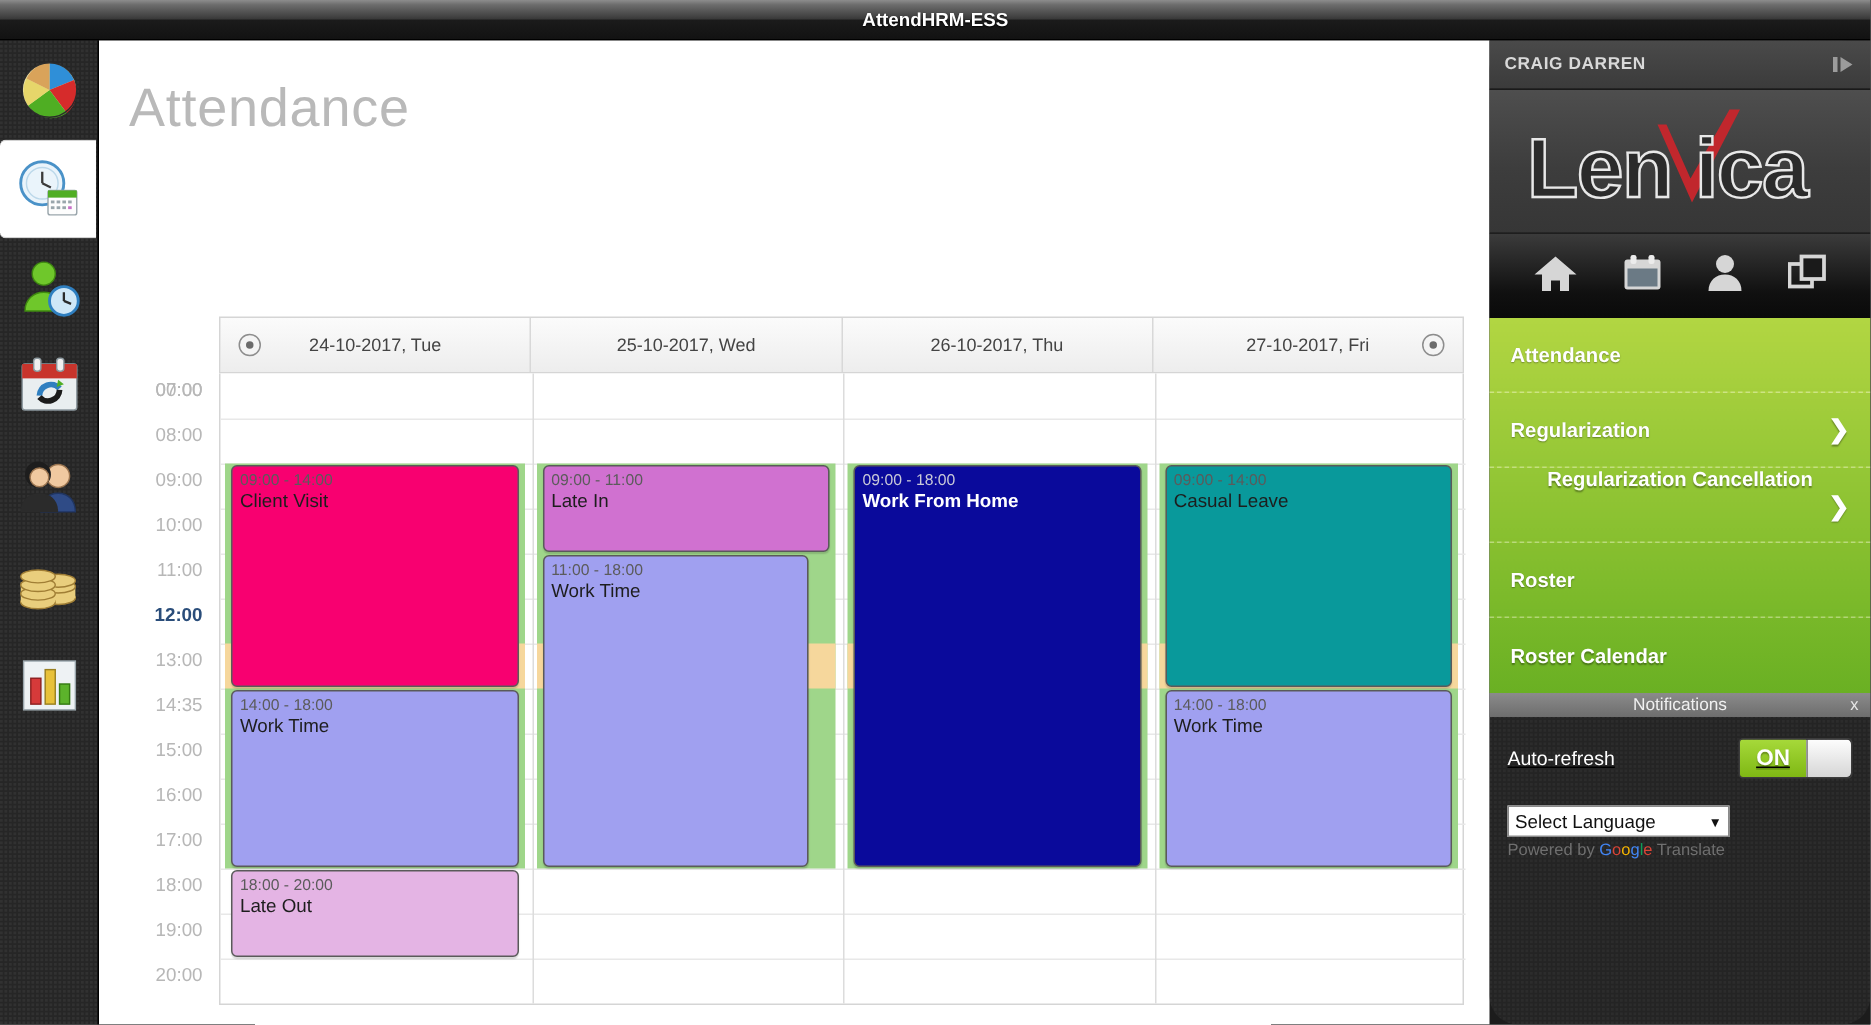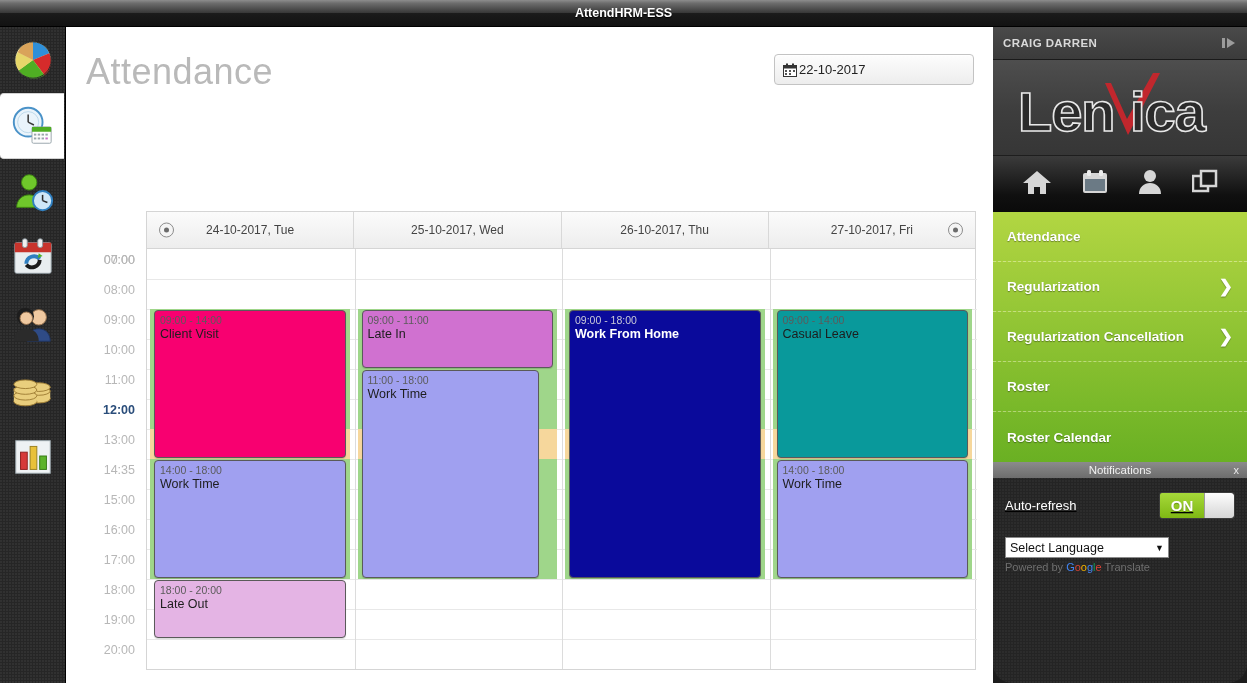--- a/index.html
+++ b/index.html
@@ -173,21 +173,21 @@
     flex: 1; background: linear-gradient(to bottom,#a6d93a,#7fb814);
     color: #fff; font-size: 15px; font-weight: bold;
     display: flex; align-items: center; justify-content: center;
     text-shadow: 0 1px 1px rgba(0,0,0,.3);
   }
   .toggle .knob {
     width: 30px; background: linear-gradient(to bottom,#fdfdfd,#d6d6d6);
     border-left: 1px solid #9a9a9a; border-radius: 0 3px 3px 0;
   }
   .langsel {
-    width: 164px; height: 21px; background: #ffffff;
+    width: 148px; height: 21px; background: #ffffff;
     border: 1px solid #8a8a8a; display: flex; align-items: center;
     padding: 0 4px; font-size: 12.5px; color: #111;
   }
   .langsel .caret { margin-left: auto; font-size: 9px; }
   .powered { margin-top: 3px; font-size: 11px; color: #6f6f6f; }
   .g1{color:#4285F4}.g2{color:#DB4437}.g3{color:#F4B400}.g4{color:#4285F4}.g5{color:#0F9D58}.g6{color:#DB4437}
 </style>
 </head>
 <body>
 
@@ -287,36 +287,20 @@
         <rect x="21" y="14" width="7" height="24" fill="#e8c13a" stroke="#9a8020"></rect>
         <rect x="31" y="24" width="7" height="14" fill="#5cb32b" stroke="#357a13"></rect>
       </svg>
     </div>
   </div>
 
   <div class="main">
 
     <div class="page-title">Attendance</div>
 
-    <div class="datebox">
-      <svg class="cal-ico" viewBox="0 0 14 14">
-        <rect x="0.5" y="2.5" width="13" height="11" fill="#fff" stroke="#333"></rect>
-        <rect x="0.5" y="2.5" width="13" height="3" fill="#333"></rect>
-        <rect x="3" y="0.5" width="2" height="3" fill="#333"></rect>
-        <rect x="9" y="0.5" width="2" height="3" fill="#333"></rect>
-        <g fill="#555">
-          <rect x="2" y="7" width="2" height="2"></rect>
-            <rect x="6" y="7" width="2" height="2"></rect>
-          <rect x="10" y="7" width="2" height="2"></rect>
-            <rect x="2" y="10" width="2" height="2"></rect>
-          <rect x="6" y="10" width="2" height="2"></rect>
-        </g>
-      </svg>
-      <span>22-10-2017</span>
-    </div>
 
     <div class="calwrap">
       <div class="cal-head" id="calHead">
           <div class="col">
             <span class="navarrow prev"></span>
             <span>24-10-2017, Tue</span>
           </div>
           <div class="col">
             <span>25-10-2017, Wed</span>
           </div>
@@ -456,21 +440,21 @@
     </div>
 
     <div id="menuList">
         <div class="menu-item" style="background: linear-gradient(rgb(178, 214, 66), rgb(164, 206, 60));">
           <span>Attendance</span>
         </div>
         <div class="menu-item" style="background: linear-gradient(rgb(164, 206, 60), rgb(149, 199, 54));">
           <span>Regularization</span>
           <span class="chev">❯</span>
         </div>
-        <div class="menu-item" style="background: linear-gradient(rgb(149, 199, 54), rgb(135, 191, 47));">
+        <div class="menu-item" style="background: linear-gradient(rgb(149, 199, 54), rgb(135, 191, 47)); flex-direction: column;">
           <span>Regularization Cancellation</span>
           <span class="chev">❯</span>
         </div>
         <div class="menu-item" style="background: linear-gradient(rgb(135, 191, 47), rgb(120, 184, 41));">
           <span>Roster</span>
         </div>
         <div class="menu-item" style="background: linear-gradient(rgb(120, 184, 41), rgb(106, 176, 35)); border-bottom: none;">
           <span>Roster Calendar</span>
         </div>
       </div>

